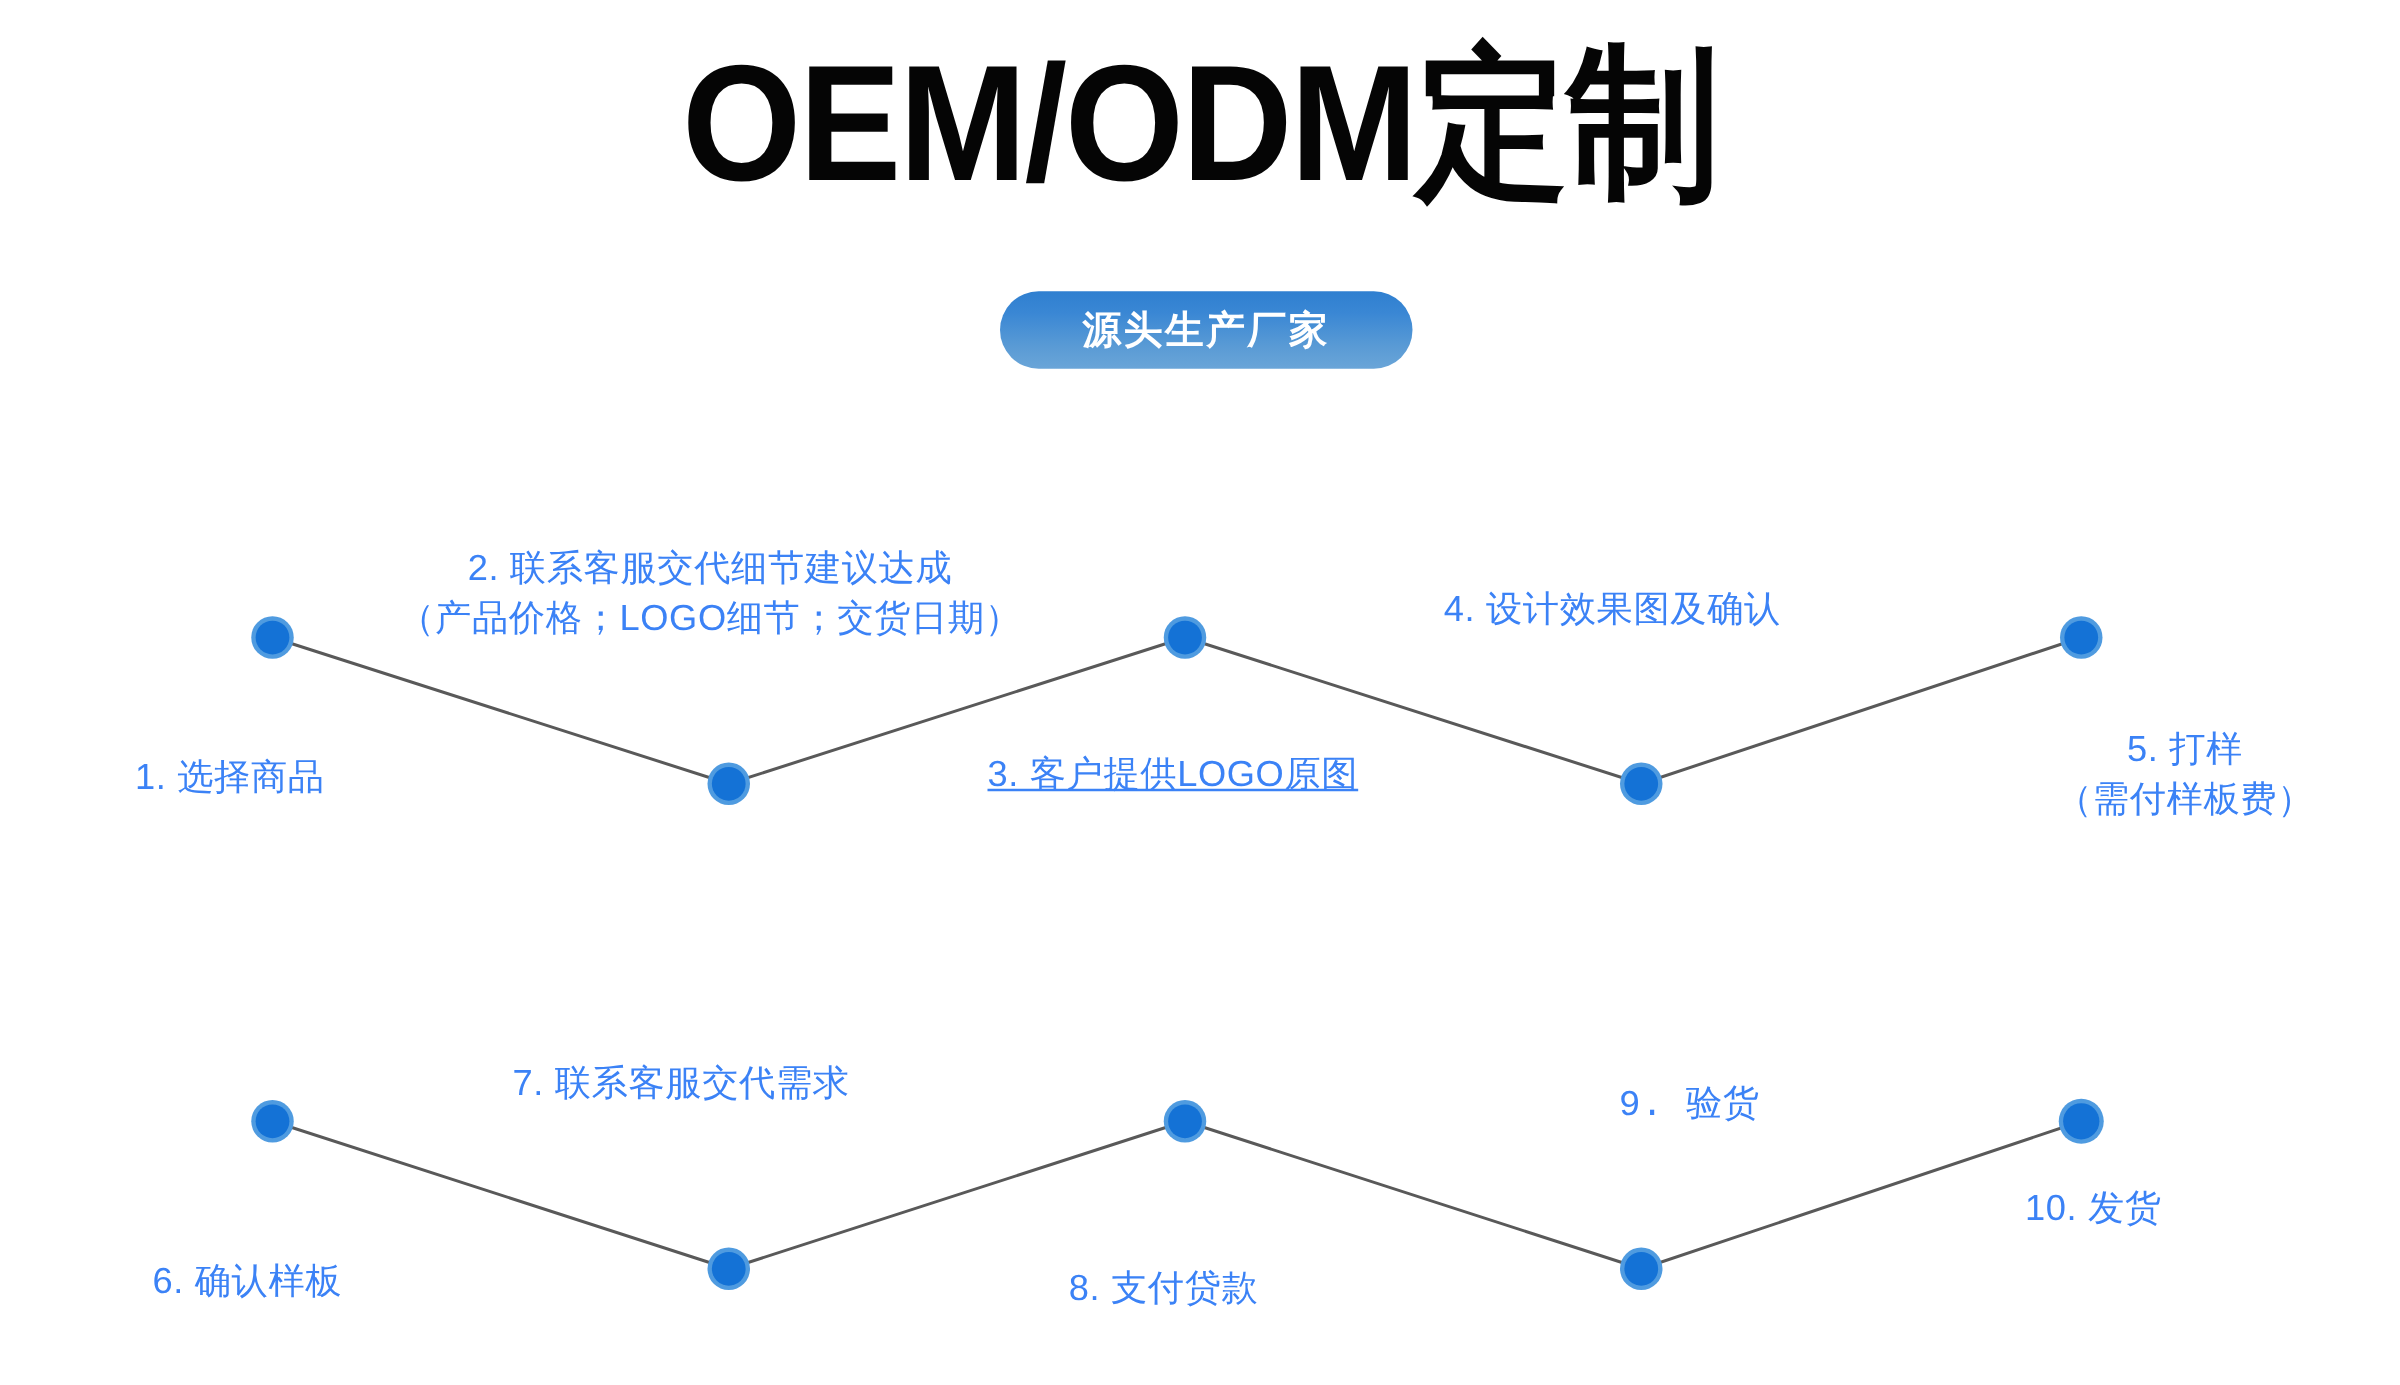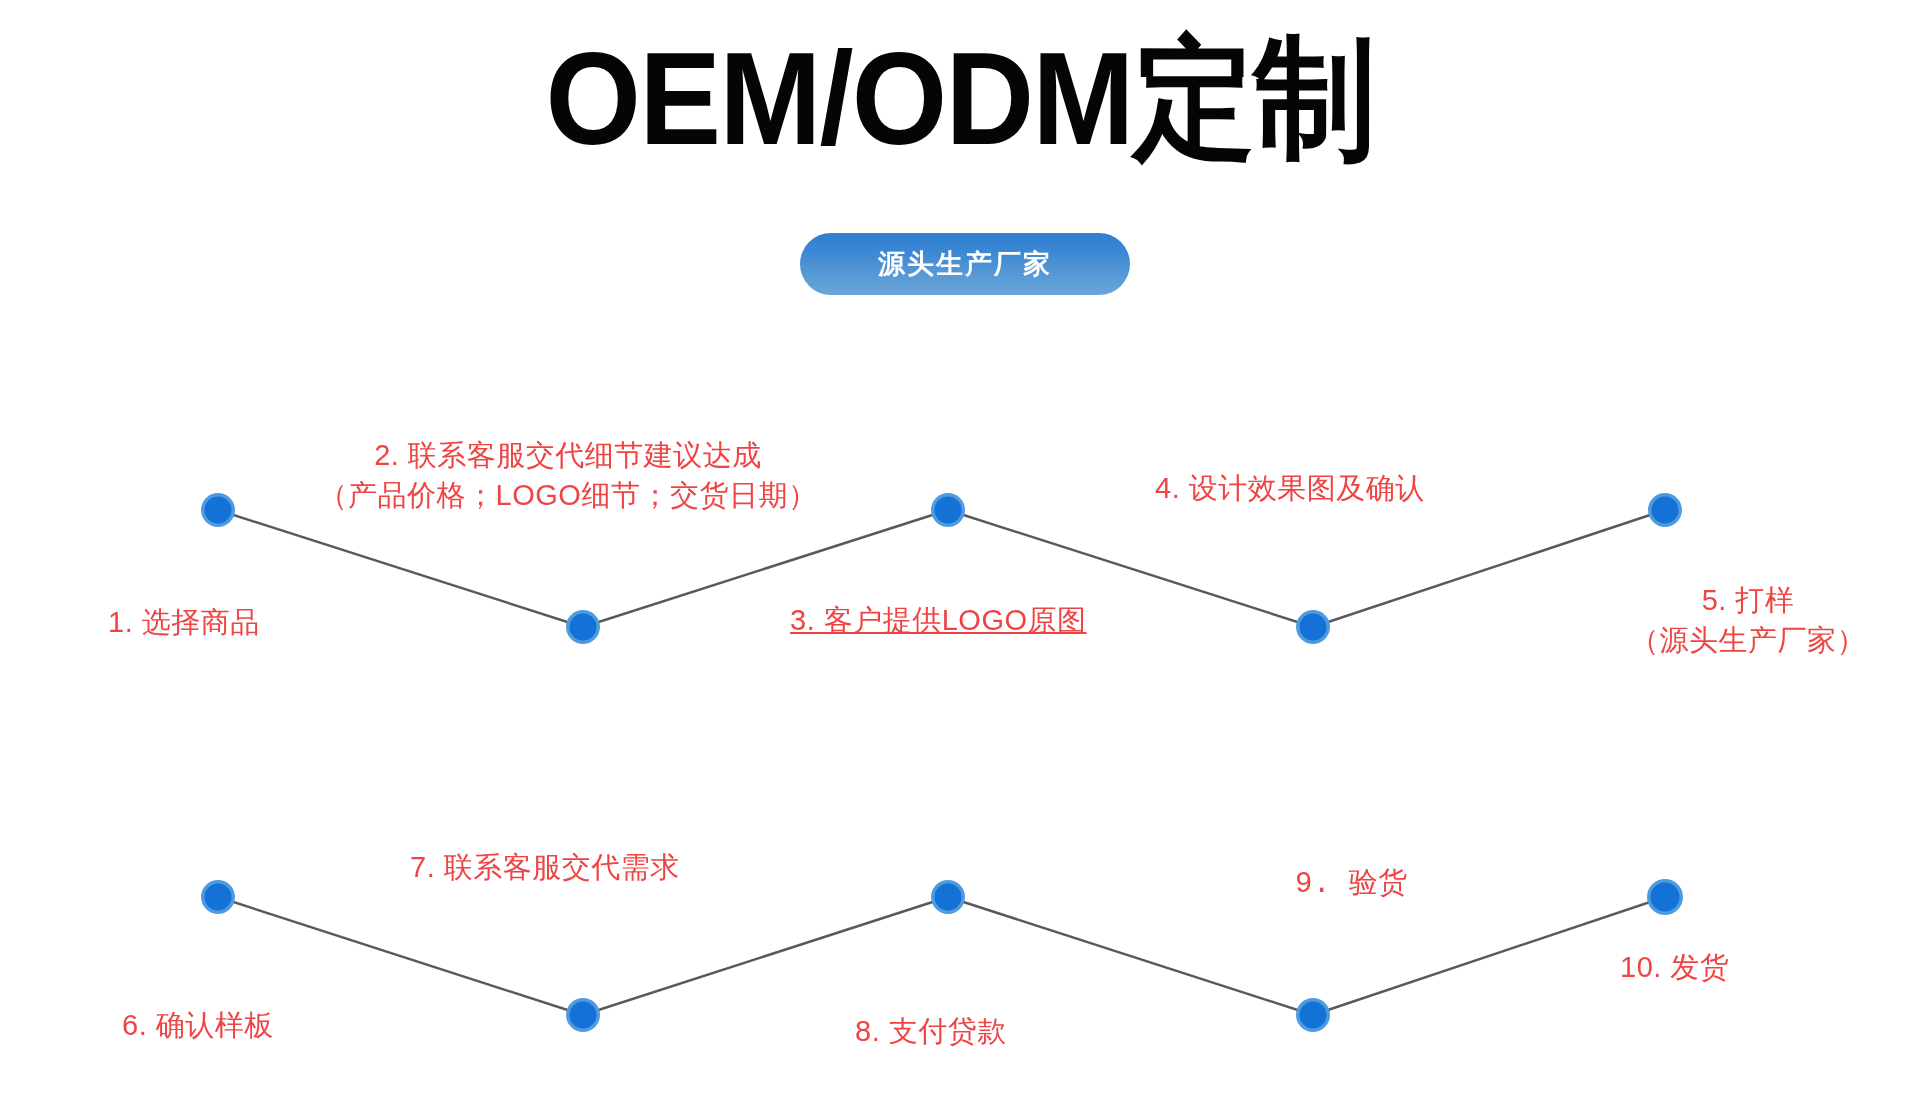--- a/index.html
+++ b/index.html
@@ -41,21 +41,21 @@
   }
   #subtitle-badge {
     position: absolute;
     left: 800px;
     top: 233px;
     width: 330px;
     height: 62px;
     border-radius: 34px;
     background: linear-gradient(180deg, #2f7fd0 0%, #3a87d4 28%, #5a9bd5 72%, #6aa5d8 100%);
     color: #ffffff;
-    font-size: 27px;
+    font-size: 31px;
     font-weight: 700;
     letter-spacing: 2px;
     display: flex;
     align-items: center;
     justify-content: center;
     box-sizing: border-box;
   }
 
   
   .flow-row {
@@ -71,21 +71,21 @@
     position: absolute;
     left: 0;
     top: 0;
     width: 1920px;
     height: 360px;
     display: block;
   }
 
   .step-label {
     position: absolute;
-    color: #ef4444;
+    color: #3b82f6;
     font-size: 29px;
     font-weight: 400;
     line-height: 1.38;
     white-space: nowrap;
     letter-spacing: 0.5px;
   }
   .step-label .sub   { display: block; }
 
   
   #lbl-1  { left: 108px;  top: 222px; }
@@ -151,21 +151,21 @@
   <div id="lbl-3" class="step-label">
     <span>3. 客户提供LOGO原图</span>
   </div>
 
   <div id="lbl-4" class="step-label">
     <span>4. 设计效果图及确认</span>
   </div>
 
   <div id="lbl-5" class="step-label">
     <span>5. 打样</span>
-    <span class="sub">（源头生产厂家）</span>
+    <span class="sub">（需付样板费）</span>
   </div>
 </div>
 
 <div id="flow-row-2" class="flow-row">
 
   <svg class="flow-svg" viewBox="0 0 1920 360">
     <polyline points="218,130 583,248 948,130 1313,248 1665,130" fill="none" stroke="#595959" stroke-width="2.4" stroke-linejoin="round" stroke-linecap="round"></polyline>
 
     <g>
       <circle cx="218" cy="130" r="17" fill="#4F9BE0"></circle>

